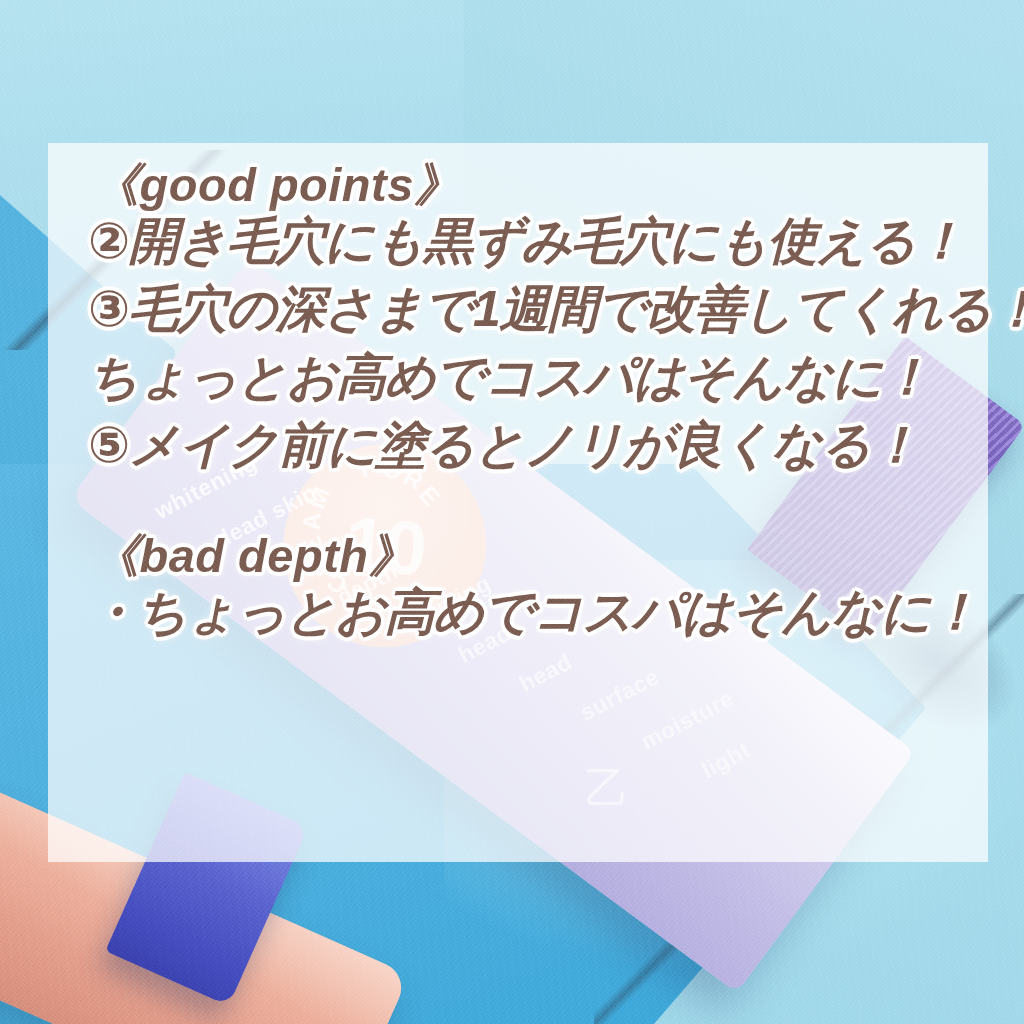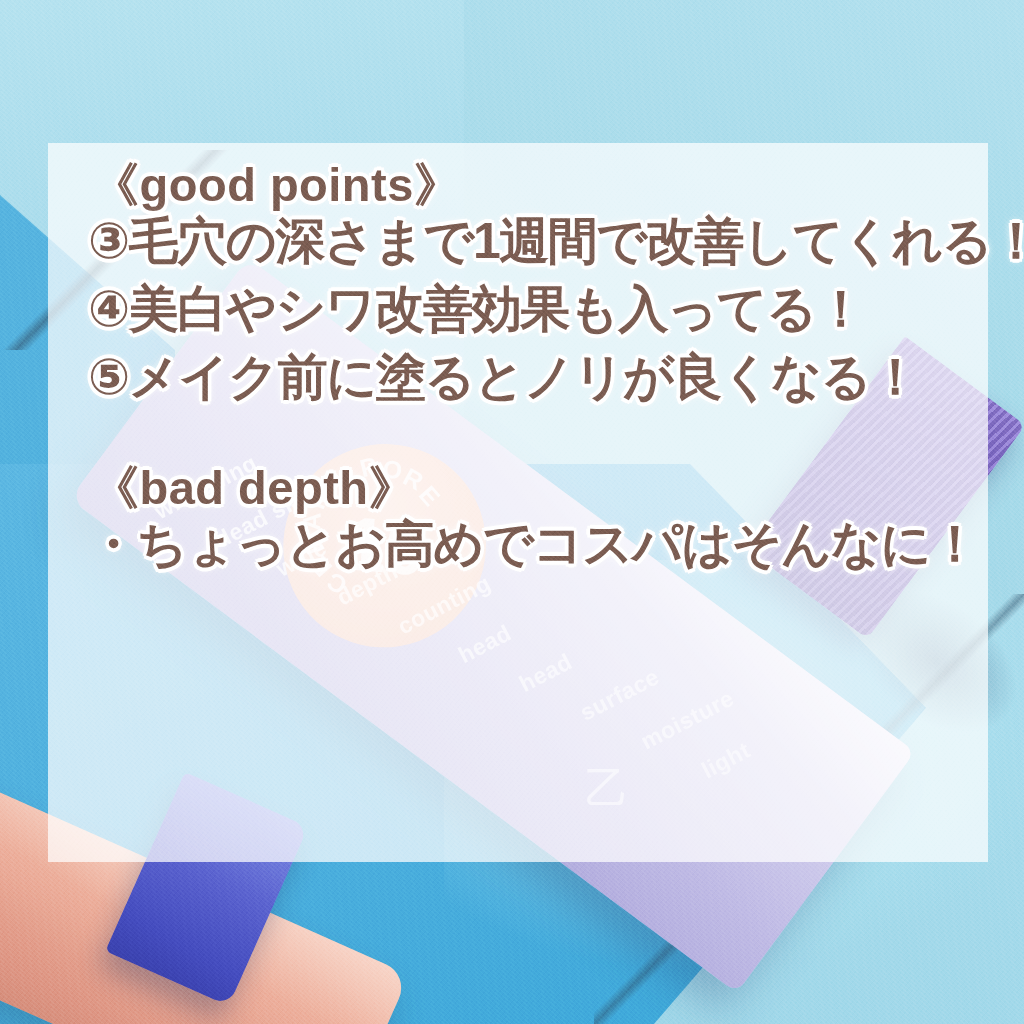--- a/index.html
+++ b/index.html
@@ -170,21 +170,21 @@
 
   
   #panel{
     position:absolute;left:48px;top:143px;width:940px;height:719px;
     background:rgba(255,255,255,.72);
   }
 
   
   #copy{
     position:absolute;left:48px;top:143px;width:940px;height:719px;
-    padding:18px 0 0 40px;box-sizing:border-box;
+    padding:18px 0 0 40px;box-sizing:border-box;font-style:italic;
   }
   .line{
     color:#7a5c51;
     font-weight:700;
     line-height:1.0;
     white-space:nowrap;
     text-shadow:
       2.6px 0 0 #fff, -2.6px 0 0 #fff, 0 2.6px 0 #fff, 0 -2.6px 0 #fff,
       1.9px 1.9px 0 #fff, -1.9px 1.9px 0 #fff, 1.9px -1.9px 0 #fff, -1.9px -1.9px 0 #fff,
       3.6px 0 0 #fff, -3.6px 0 0 #fff, 0 3.6px 0 #fff, 0 -3.6px 0 #fff,
@@ -262,22 +262,23 @@
   </div>
   <div class="layer" id="tube-cap"></div>
 
   <div id="panel"></div>
 
   <div id="copy">
 
     <div class="line heading">《good points》</div>
 
     <div id="good-list">
+      <div class="line item">②開き毛穴にも黒ずみ毛穴にも使える！</div>
       <div class="line item">③毛穴の深さまで1週間で改善してくれる！</div>
-      <div class="line item">④美白やシワ改善効果も入ってる！</div>
+      <div class="line item">ちょっとお高めでコスパはそんなに！</div>
       <div class="line item">⑤メイク前に塗るとノリが良くなる！</div>
     </div>
 
     <div id="gap"></div>
 
     <div class="line heading" id="bad-heading">《bad depth》</div>
 
     <div id="bad-list">
       <div class="line bullet">・ちょっとお高めでコスパはそんなに！</div>
     </div>

